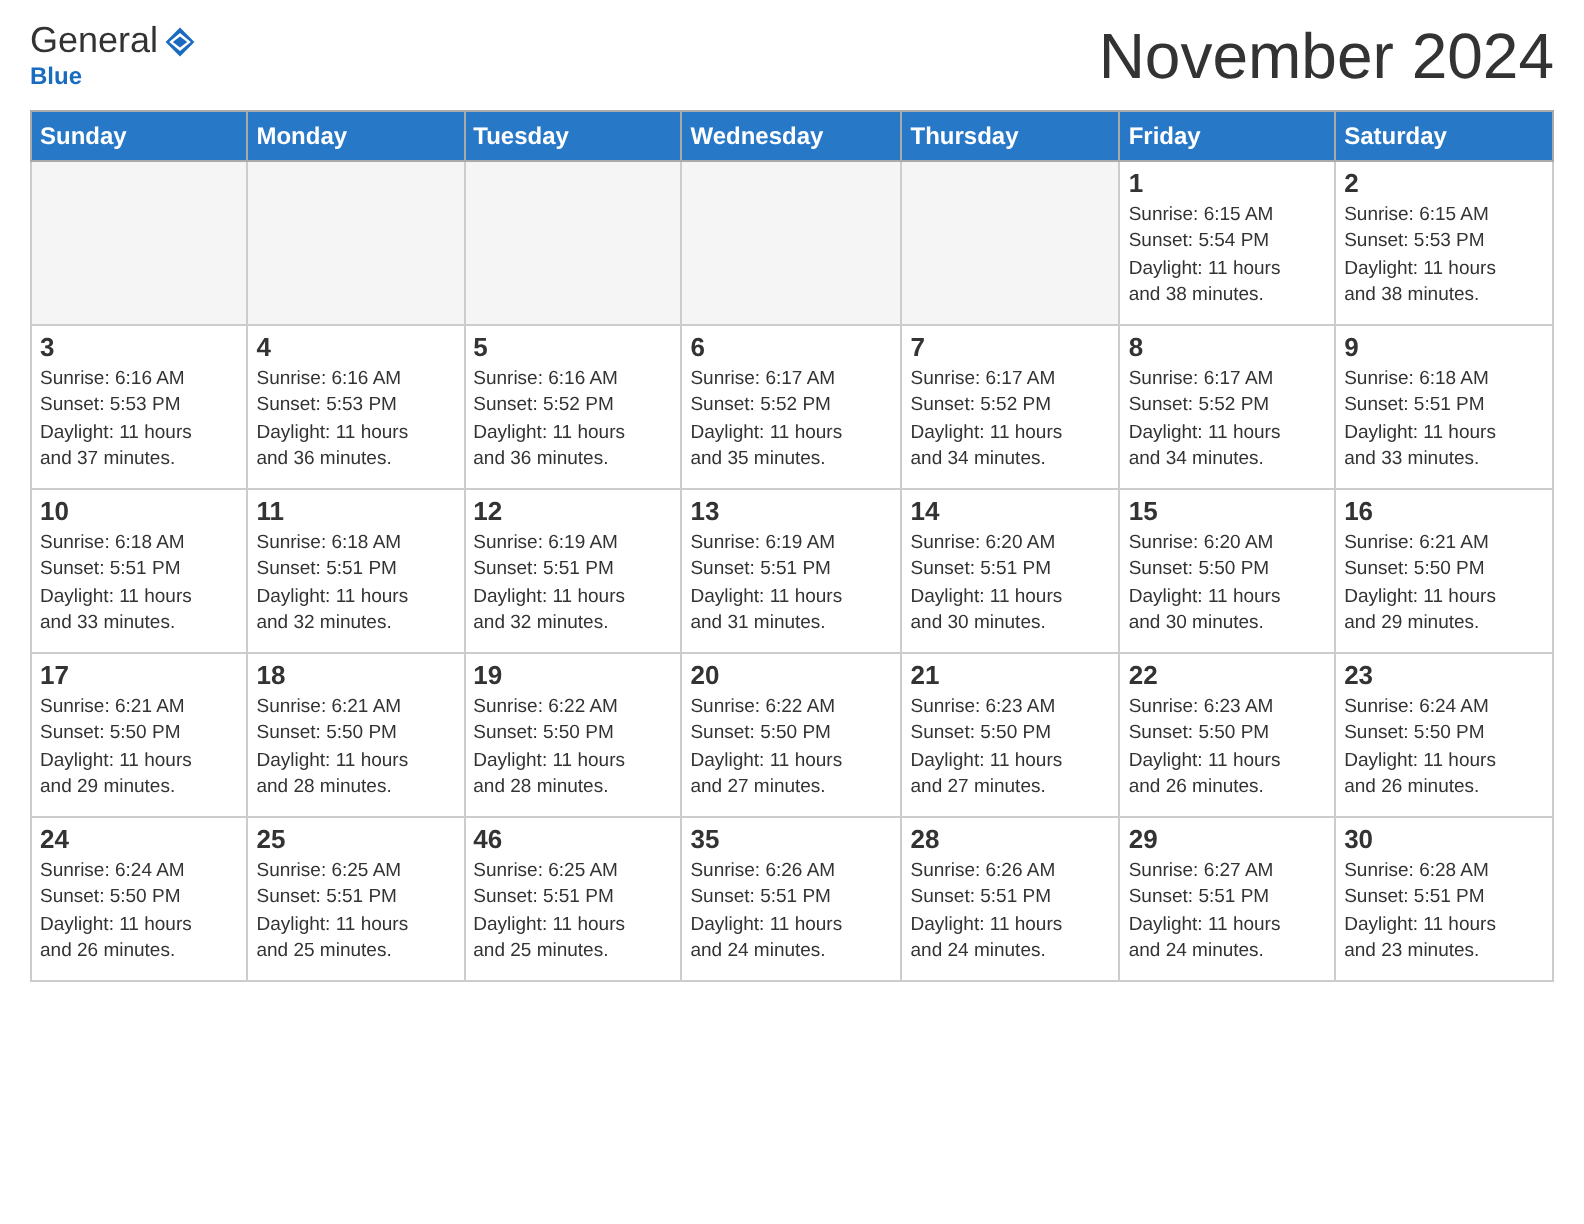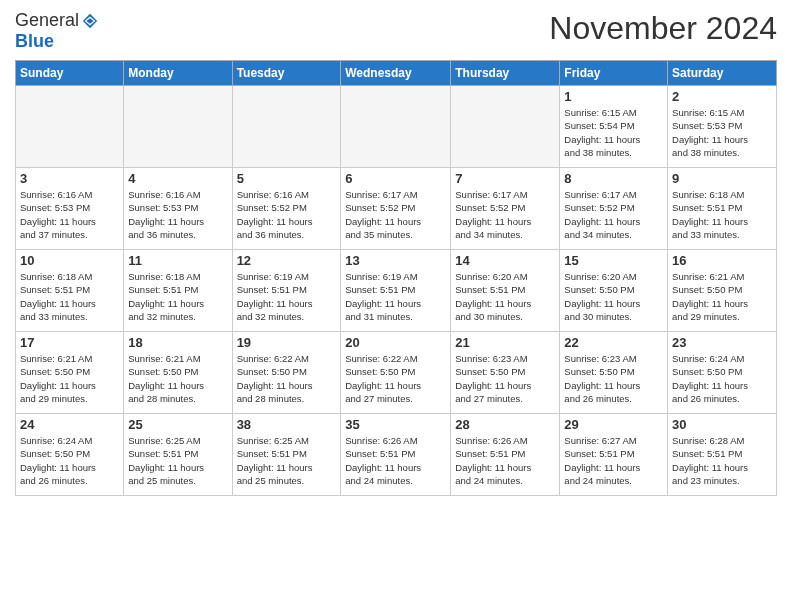--- a/index.html
+++ b/index.html
@@ -28,21 +28,21 @@
     .logo-text {
       display: flex;
       align-items: center;
     }
     .logo-general {
       font-size: 18px;
       font-weight: normal;
       color: #333;
     }
     .logo-blue {
-      font-size: 18px;
+      font-size: 12px;
       font-weight: bold;
       color: #1a6bbf;
     }
     .logo-icon {
       width: 18px;
       height: 18px;
       margin-left: 2px;
     }
     .title-section {
       text-align: right;
@@ -238,21 +238,21 @@
         <tr>
           <td>
             <span class="day-number">24</span>
             <div class="day-info">Sunrise: 6:24 AM<br>Sunset: 5:50 PM<br>Daylight: 11 hours<br>and 26 minutes.</div>
           </td>
           <td>
             <span class="day-number">25</span>
             <div class="day-info">Sunrise: 6:25 AM<br>Sunset: 5:51 PM<br>Daylight: 11 hours<br>and 25 minutes.</div>
           </td>
           <td>
-            <span class="day-number">38</span>
+            <span class="day-number">46</span>
             <div class="day-info">Sunrise: 6:25 AM<br>Sunset: 5:51 PM<br>Daylight: 11 hours<br>and 25 minutes.</div>
           </td>
           <td>
             <span class="day-number">35</span>
             <div class="day-info">Sunrise: 6:26 AM<br>Sunset: 5:51 PM<br>Daylight: 11 hours<br>and 24 minutes.</div>
           </td>
           <td>
             <span class="day-number">28</span>
             <div class="day-info">Sunrise: 6:26 AM<br>Sunset: 5:51 PM<br>Daylight: 11 hours<br>and 24 minutes.</div>
           </td>

